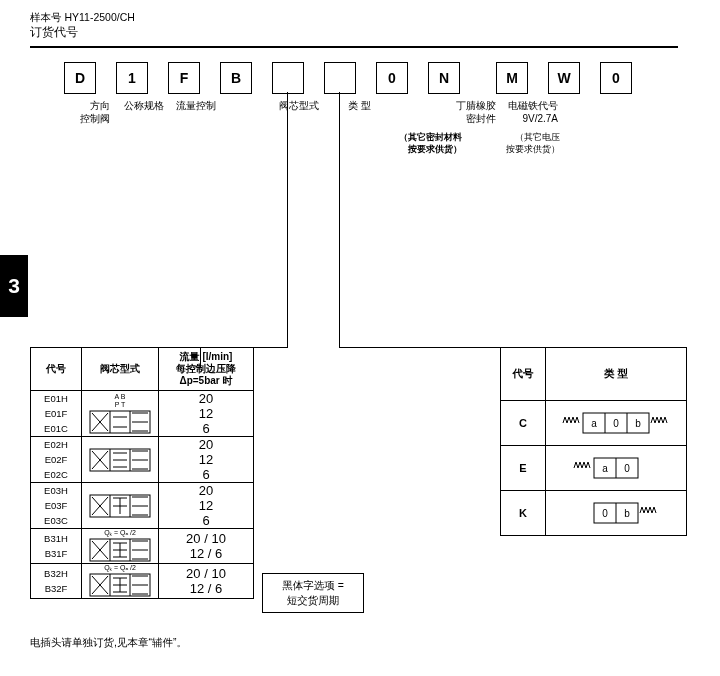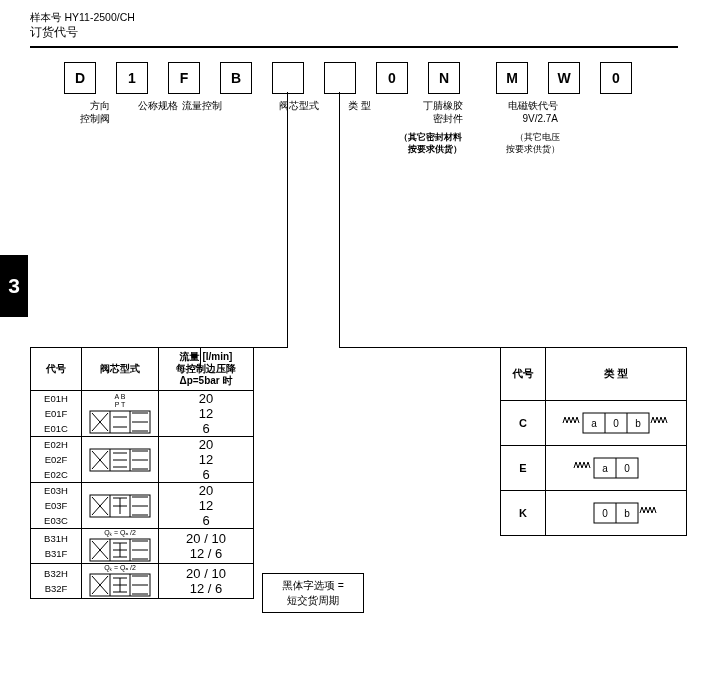--- a/index.html
+++ b/index.html
@@ -192,33 +192,33 @@
       <div class="code-box" style="left: 428px;">N</div>
       <div class="code-box" style="left: 496px;">M</div>
       <div class="code-box" style="left: 548px;">W</div>
       <div class="code-box" style="left: 600px;">0</div>
     </div>
   <div id="code-labels">
       <div class="code-label" style="left: 50px; width: 60px;">
         <div>方向</div>
         <div>控制阀</div>
       </div>
-      <div class="code-label" style="left: 114px; width: 64px;">
+      <div class="code-label" style="left: 100px; width: 64px;">
         <div>公称规格</div>
       </div>
-      <div class="code-label" style="left: 152px; width: 64px; padding-left: 6px;">
+      <div class="code-label" style="left: 152px; width: 64px;">
         <div>流量控制</div>
       </div>
       <div class="code-label" style="left: 255px; width: 64px;">
         <div>阀芯型式</div>
       </div>
       <div class="code-label" style="left: 307px; width: 64px;">
         <div>类 型</div>
       </div>
-      <div class="code-label" style="left: 391px; width: 72px;">
+      <div class="code-label" style="left: 424px; width: 72px;">
         <div>丁腈橡胶</div>
         <div>密封件</div>
       </div>
       <div class="code-label" style="left: 478px; width: 80px;">
         <div>电磁铁代号</div>
         <div>9V/2.7A</div>
       </div>
       <div class="code-label small" style="left: 380px; top: 131px; width: 82px; font-weight: bold;">
         <div>（其它密封材料</div>
         <div>按要求供货）</div>
@@ -473,14 +473,15 @@
           </td>
         </tr>
       </tbody>
   </table>
 
   <div class="bold-note">
     <div class="b1">黑体字选项 =</div>
     <div>短交货周期</div>
   </div>
 
+  <div class="footer">电插头请单独订货,见本章“辅件”。</div>
 
 </div>
 
 </body></html>

